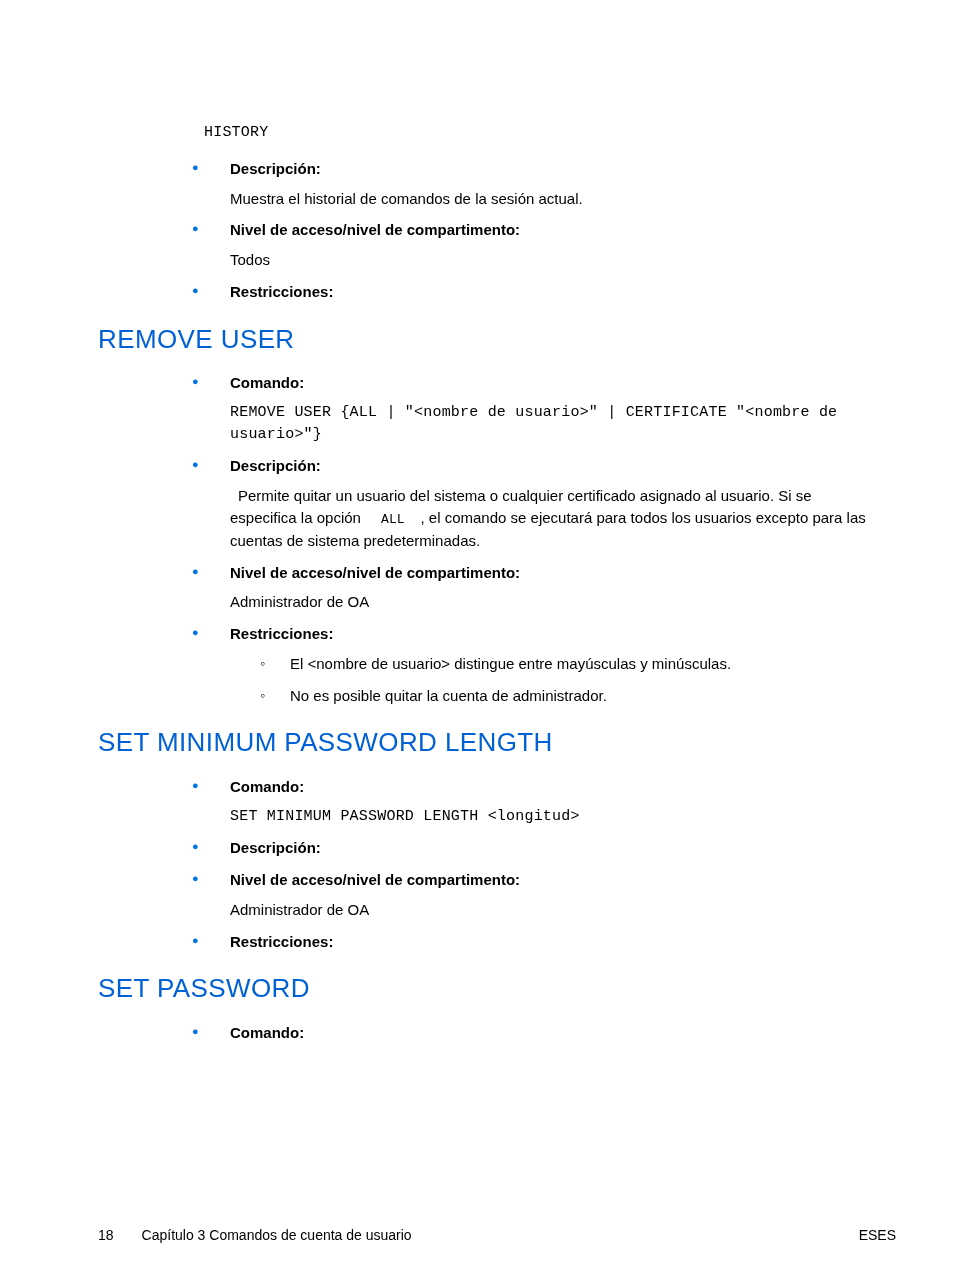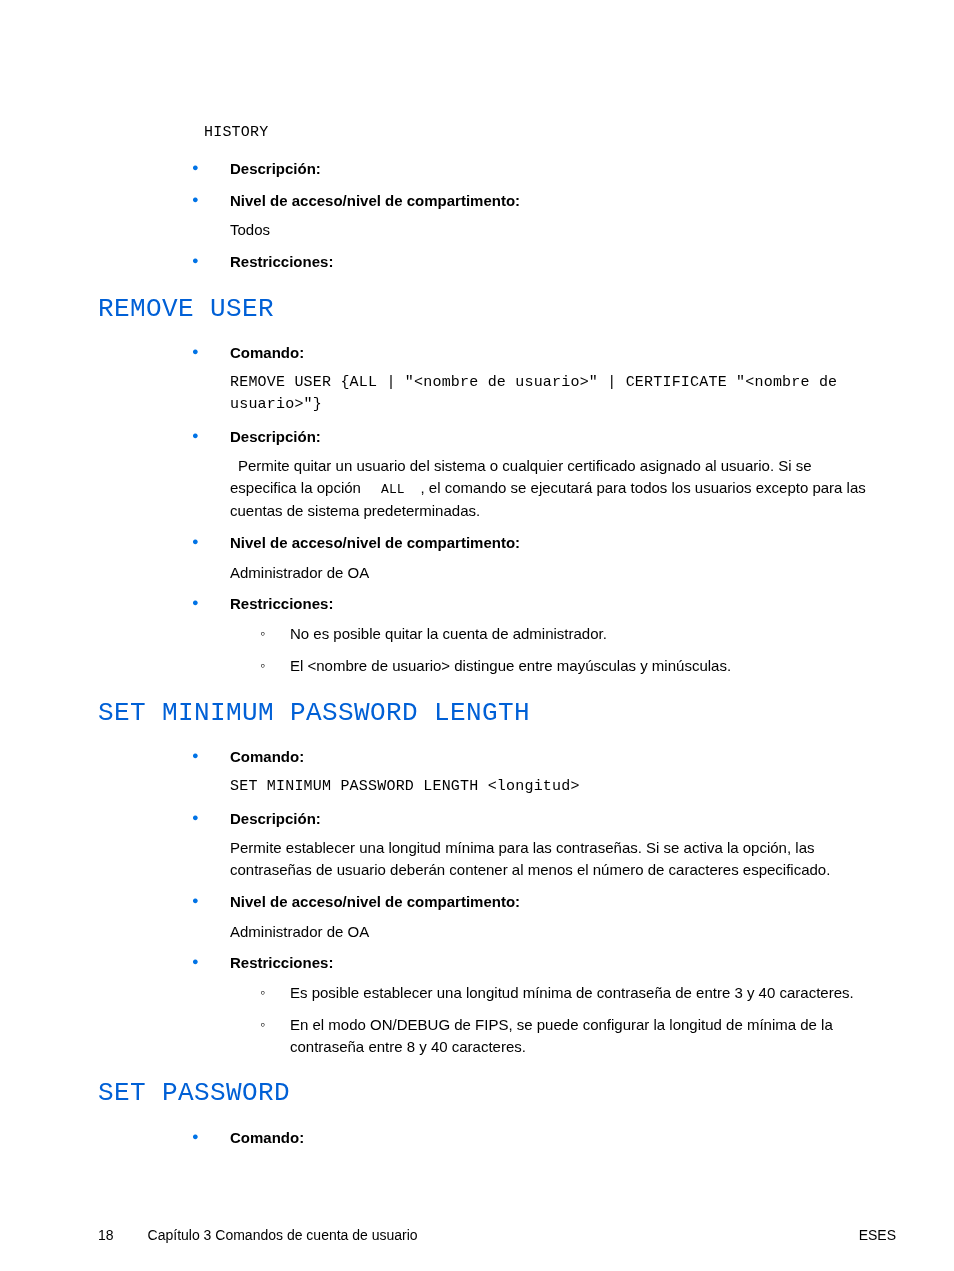--- a/index.html
+++ b/index.html
@@ -74,57 +74,57 @@
     font-size: 14px;
   }
   h2.section {
     font-size: 26px;
     font-weight: normal;
     color: #0060d6;
     margin-left: 14px;
     margin-top: 18px;
     margin-bottom: 14px;
     letter-spacing: 0.4px;
-    font-family: Liberation Mono, monospace;
   }
   .code-block {
     white-space: pre-wrap;
     word-break: break-word;
     margin-bottom: 10px;
   }
   .footer {
     position: absolute;
     left: 58px;
     right: 58px;
     top: 1185px;
     font-size: 14px;
     display: flex;
     justify-content: space-between;
     align-items: center;
   }
   .footer .chap {
     display: flex;
-    gap: 18px;
+    gap: 12px;
     justify-content: flex-end;
   }
   .mono-inline {
     font-family: "Courier New", Courier, monospace;
     font-size: 13px;
   }
 </style>
 </head>
 <body>
 
 <div class="page">
 
   <div class="mono code-standalone">HISTORY</div>
 
   <ul class="bullets">
     <li>
       <span class="label">Descripción:</span>
+      <span class="body-text">Muestra el historial de comandos de la sesión actual.</span>
     </li>
     <li>
       <span class="label">Nivel de acceso/nivel de compartimento:</span>
       <span class="body-text">Todos</span>
     </li>
     <li>
       <span class="label">Restricciones:</span>
     </li>
   </ul>
 
@@ -140,46 +140,41 @@
         <span>Permite quitar un usuario del sistema o cualquier certificado asignado al usuario. Si se especifica la opción </span><span class="mono-inline">ALL</span><span>, el comando se ejecutará para todos los usuarios excepto para las cuentas de sistema predeterminadas.</span>
       </span>
     </li>
     <li>
       <span class="label">Nivel de acceso/nivel de compartimento:</span>
       <span class="body-text">Administrador de OA</span>
     </li>
     <li>
       <span class="label">Restricciones:</span>
       <ul class="sub">
+        <li>El &lt;nombre de usuario&gt; distingue entre mayúsculas y minúsculas.</li>
         <li>No es posible quitar la cuenta de administrador.</li>
-        <li>El &lt;nombre de usuario&gt; distingue entre mayúsculas y minúsculas.</li>
       </ul>
     </li>
   </ul>
 
   <h2 class="section">SET MINIMUM PASSWORD LENGTH</h2>
   <ul class="bullets">
     <li>
       <span class="label">Comando:</span>
       <div class="mono code-block">SET MINIMUM PASSWORD LENGTH &lt;longitud&gt;</div>
     </li>
     <li>
       <span class="label">Descripción:</span>
-      <span class="body-text">Permite establecer una longitud mínima para las contraseñas. Si se activa la opción, las contraseñas de usuario deberán contener al menos el número de caracteres especificado.</span>
     </li>
     <li>
       <span class="label">Nivel de acceso/nivel de compartimento:</span>
       <span class="body-text">Administrador de OA</span>
     </li>
     <li>
       <span class="label">Restricciones:</span>
-      <ul class="sub">
-        <li>Es posible establecer una longitud mínima de contraseña de entre 3 y 40 caracteres.</li>
-        <li>En el modo ON/DEBUG de FIPS, se puede configurar la longitud de mínima de la contraseña entre 8 y 40 caracteres.</li>
-      </ul>
     </li>
   </ul>
 
   <h2 class="section">SET PASSWORD</h2>
   <ul class="bullets">
     <li>
       <span class="label">Comando:</span>
     </li>
   </ul>
 

